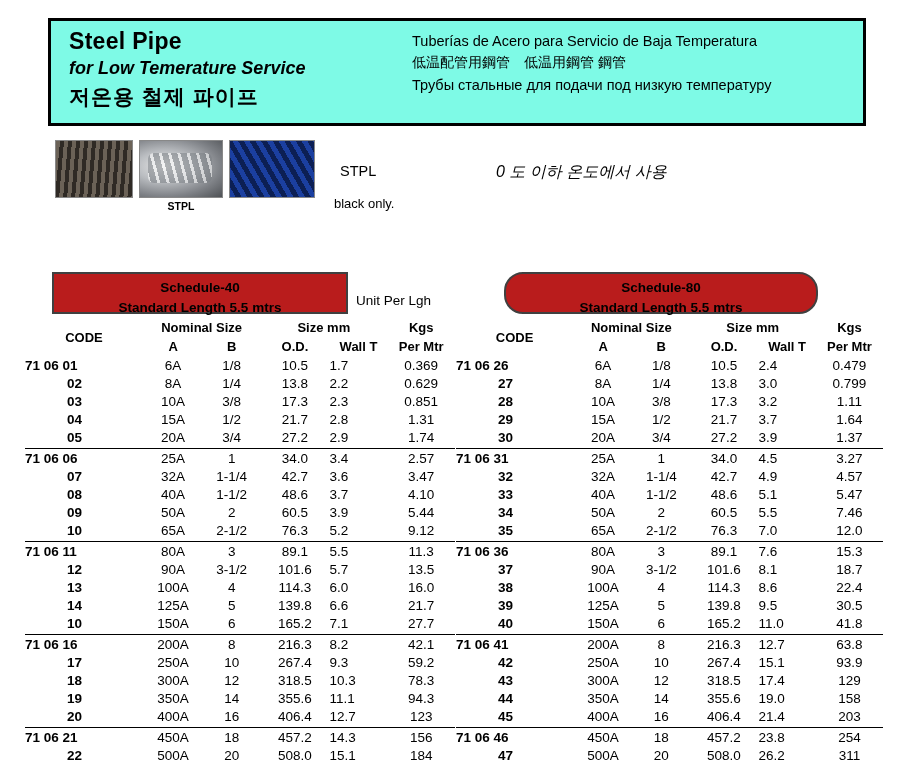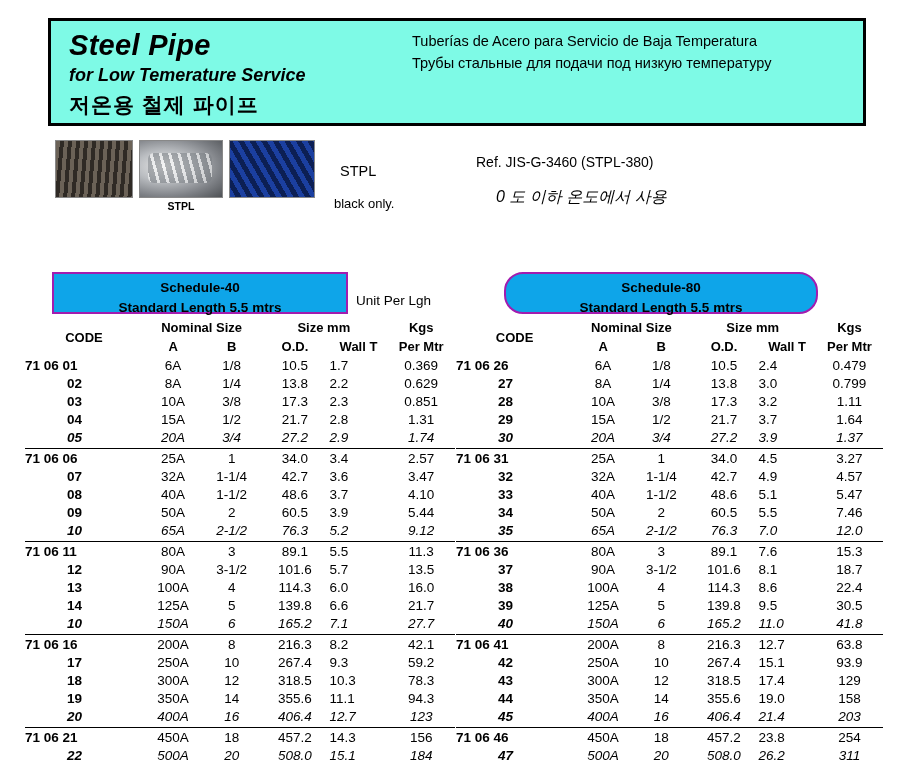--- a/index.html
+++ b/index.html
@@ -27,23 +27,22 @@
     border: 3px solid #000000;
     box-sizing: border-box;
     display: flex;
   }
   .banner-left {
     width: 355px;
     padding: 6px 0 0 18px;
     box-sizing: border-box;
   }
   .banner-title {
-    font-style: italic;
-    font-weight: bold;
-    font-size: 29px;
+    font-weight: bold;
+    font-size: 23px;
     letter-spacing: 0.3px;
     line-height: 1.25;
   }
   .banner-sub {
     font-style: italic;
     font-weight: bold;
     font-size: 18px;
     line-height: 1.3;
     margin-top: 1px;
   }
@@ -140,22 +139,22 @@
     font-size: 16px;
     margin-top: 8px;
     margin-left: 20px;
   }
 
   
   .sched-box {
     position: absolute;
     top: 272px;
     height: 42px;
-    background: #0ea5e9;
-    border: 2px solid #a21caf;
+    background: #b91c1c;
+    border: 2px solid #404040;
     box-sizing: border-box;
     text-align: center;
     font-weight: bold;
     font-size: 13.5px;
     line-height: 1.45;
     padding-top: 4px;
   }
   .sched-40 { left: 52px; width: 296px; }
   .sched-80 { left: 504px; width: 314px; border-radius: 19px; }
 
@@ -207,50 +206,52 @@
   .tbl tbody td {
     height: 18px;
     font-size: 13.5px;
   }
   .code-cell {
     font-weight: bold;
     padding-left: 6px;
     white-space: pre;
   }
   .code-cell.plain { font-weight: bold; padding-left: 42px; }
-  .grp-last td  { padding-bottom: 2px; font-style: italic; }
+  .grp-last td  { padding-bottom: 2px; }
   .sect-top td { border-top: 1.6px solid #000; }
 </style>
 </head>
 <body>
 
 <div class="banner">
   <div class="banner-left">
     <div class="banner-title">Steel Pipe</div>
     <div class="banner-sub">for Low Temerature Service</div>
     <div class="banner-kr">저온용 철제 파이프</div>
   </div>
   <div class="banner-right">
     <div>Tuberías de Acero para Servicio de Baja Temperatura</div>
+    <div class="cjk">
+      <span>低温配管用鋼管</span><span class="gap"></span><span>低温用鋼管  鋼管</span>
+    </div>
     <div>Трубы стальные для подачи под низкую  температуру</div>
   </div>
 </div>
 
 <div class="photos">
   <div class="photo photo1"></div>
   <div class="photo photo2"></div>
   <div class="photo photo3"></div>
   <div class="photo-caption">STPL</div>
 </div>
 
 <div class="stpl-label">STPL</div>
 <div class="stpl-black">black only.</div>
 
 <div class="ref-block">
-  <div>Ref. JIS-G-3460  (STPL-380)</div>
   <div class="kr">0 도 이하 온도에서 사용</div>
 </div>
 
 <div class="sched-box sched-40">
   <div>Schedule-40</div>
   <div>Standard Length 5.5 mtrs</div>
 </div>
 <div class="sched-box sched-80">
   <div>Schedule-80</div>
   <div>Standard Length 5.5 mtrs</div>

